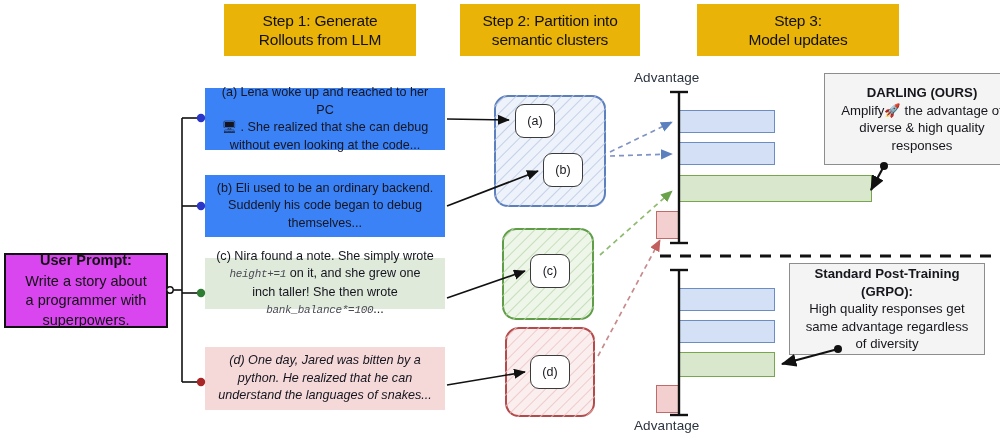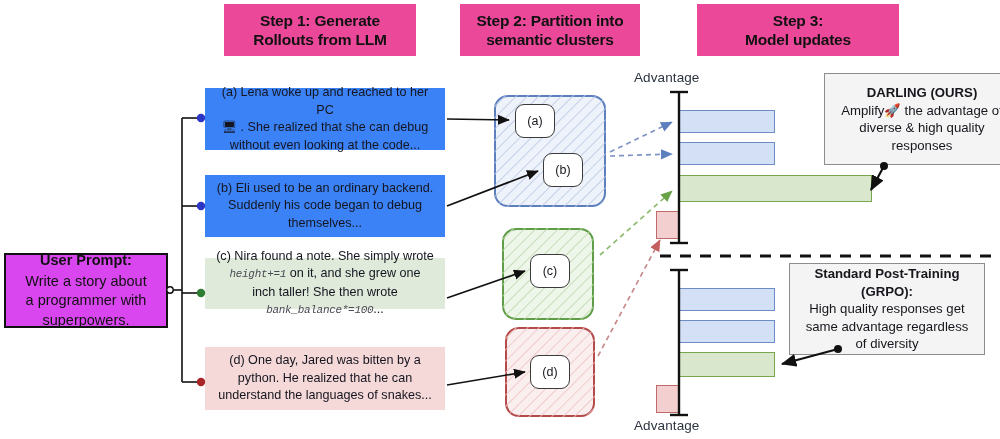--- a/index.html
+++ b/index.html
@@ -16,23 +16,23 @@
   #canvas {
     position: relative;
     width: 1000px;
     height: 439px;
     background: #ffffff;
   }
   .abs { position: absolute; }
 
   
   .step-header {
-    background: #ec4899;
+    background: #eab308;
     color: #111111;
-    font-weight: bold;
+    font-weight: normal;
     font-size: 15.5px;
     line-height: 19px;
     text-align: center;
     display: flex;
     align-items: center;
     justify-content: center;
     letter-spacing: -0.2px;
   }
   .step-header span { display: block; }
 
@@ -61,21 +61,21 @@
     align-items: center;
     justify-content: center;
     text-align: center;
     font-size: 12.6px;
     line-height: 17.5px;
     color: #15151f;
     padding: 4px 8px;
   }
   .rollout.blue  { background: #3b82f6; }
   .rollout.green { background: #dfeada; }
-  .rollout.red   { background: #f5d9d9; }
+  .rollout.red   { background: #f5d9d9; font-style: italic; }
   .rollout .code {
     font-family: "Liberation Mono", monospace;
     font-size: 11px;
     color: #4a4a55;
     letter-spacing: -0.3px;
     font-style: italic;
   }
   .rollout .emoji { font-size: 12px; }
 
   

